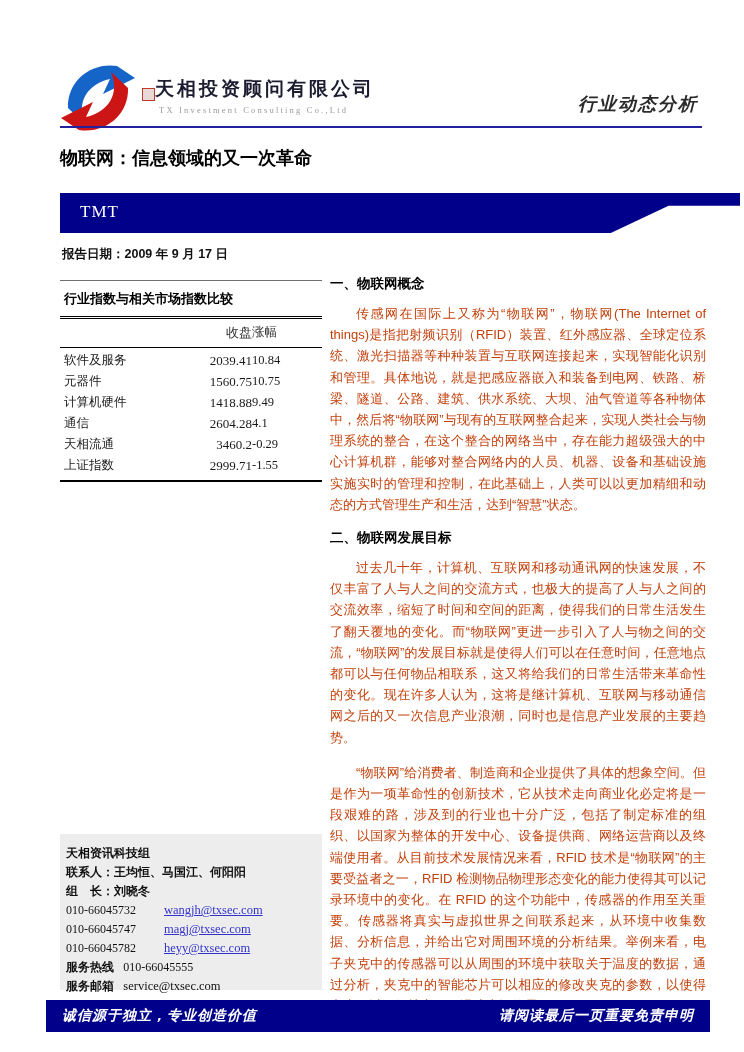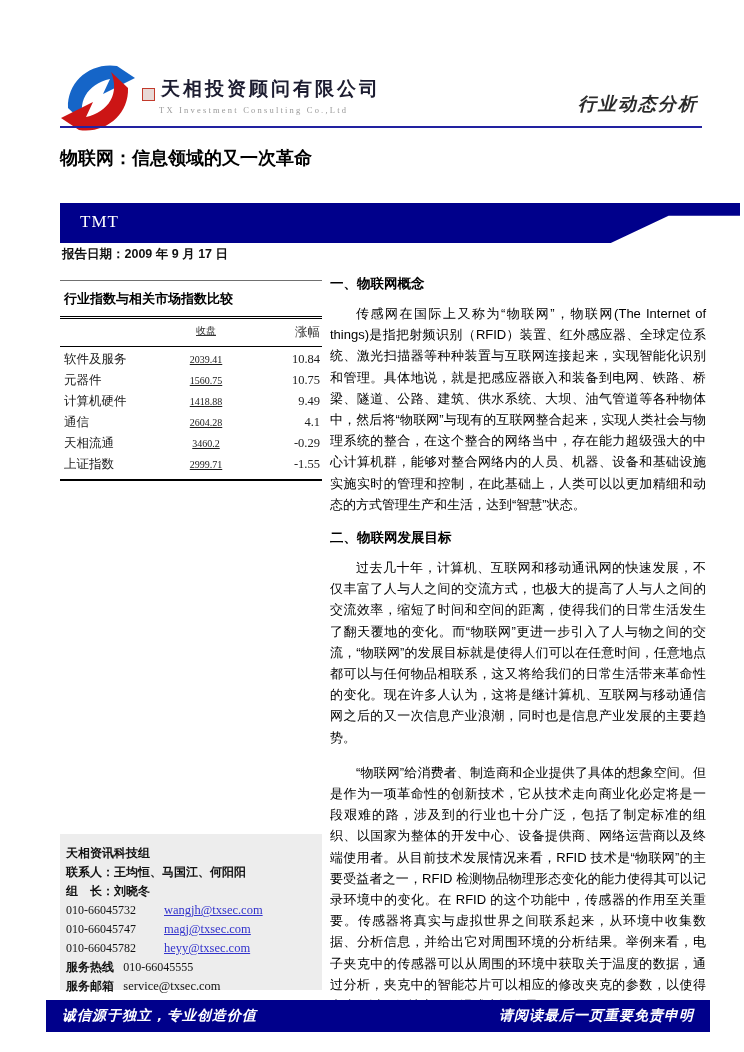--- a/index.html
+++ b/index.html
@@ -5,61 +5,61 @@
   html,body{margin:0;padding:0;background:#fff;}
   .page{
     position:relative;width:744px;height:1052px;background:#ffffff;
     font-family:"Liberation Sans","DejaVu Sans",sans-serif;color:#1a1a1a;overflow:hidden;
   }
   
   .logo{position:absolute;left:60px;top:60px;width:76px;height:76px;}
   .brand{position:absolute;left:142px;top:76px;}
   .brand-cn{font-family:"Liberation Serif","DejaVu Serif",serif;font-weight:bold;
     font-size:19px;letter-spacing:3px;color:#1c1c30;}
-  .brand-row{display:flex;align-items:flex-end;gap:6px;}
+  .brand-row{display:flex;align-items:flex-end;gap:0;}
   .seal{width:11px;height:11px;border:1px solid #c23a2b;background:#e8d9d6;
     display:inline-block;margin-bottom:1px;}
   .brand-en{font-family:"Liberation Serif","DejaVu Serif",serif;font-size:8.5px;
     letter-spacing:2.2px;color:#9a9a9a;margin-top:3px;padding-left:17px;}
   .doc-type{position:absolute;right:46px;top:92px;
     font-family:"Liberation Serif","DejaVu Serif",serif;font-style:italic;font-weight:bold;
     font-size:18px;color:#2b2b2b;letter-spacing:2px;}
   .header-rule{position:absolute;left:60px;top:126px;width:642px;height:2px;background:#2222a0;}
   
   .report-title{position:absolute;left:60px;top:146px;font-size:18px;font-weight:bold;color:#000;text-align:right;}
-  .banner{position:absolute;left:60px;top:203px;width:680px;height:40px;background:#00008B;
+  .banner{position:absolute;left:60px;top:193px;width:680px;height:40px;background:#00008B;
     clip-path:polygon(0 0,100% 0,100% 32%,89.5% 32%,81% 100%,0 100%);}
   .banner-label{position:absolute;left:20px;top:9px;color:#fff;
     font-family:"Liberation Serif","DejaVu Serif",serif;font-size:17px;letter-spacing:1px;}
   .report-date{position:absolute;left:62px;top:246px;font-size:12.5px;font-weight:bold;color:#111;}
   
   .idx-table{position:absolute;left:60px;top:280px;width:262px;font-size:12.5px;}
   .idx-title{border-top:1px solid #707070;padding:9px 2px 8px 4px;font-weight:bold;font-size:13px;color:#000;}
   .idx-head{display:flex;border-top:3px double #000;border-bottom:1px solid #000;
     padding:5px 2px 5px 4px;color:#333;}
   .idx-body{border-bottom:2.5px solid #000;padding:2px 0 4px;}
   .idx-row{display:flex;padding:3px 2px 3px 4px;line-height:15px;}
   .c-name{width:96px;text-align:left;}
-  .c-close{width:92px;text-align:center;font-family:"Liberation Serif","DejaVu Serif",serif;font-size:10px;text-decoration:underline;}
-  .c-chg{flex:1;text-align:right;font-family:"Liberation Serif","DejaVu Serif",serif;font-size:12.5px;}
+  .c-close{width:92px;text-align:right;font-family:"Liberation Serif","DejaVu Serif",serif;font-size:13px;}
+  .c-chg{flex:1;text-align:left;font-family:"Liberation Serif","DejaVu Serif",serif;font-size:12.5px;}
   .idx-head .c-close,.idx-head .c-chg{font-family:"Liberation Sans","DejaVu Sans",sans-serif;}
   
   .contact{position:absolute;left:60px;top:834px;width:262px;height:156px;background:#ededed;
     padding:10px 0 0 6px;box-sizing:border-box;font-size:12px;line-height:19px;color:#111;}
   .contact .row{white-space:nowrap;}
   .bold-cn{font-weight:bold;}
   .num{font-family:"Liberation Serif","DejaVu Serif",serif;font-size:12px;}
   .mail{font-family:"Liberation Serif","DejaVu Serif",serif;font-size:12.5px;
     color:#3333cc;text-decoration:underline;margin-left:28px;cursor:pointer;}
   .plain-mail{font-family:"Liberation Serif","DejaVu Serif",serif;font-size:12.5px;margin-left:6px;}
   
   .main-col{position:absolute;left:330px;top:275px;width:376px;}
   .sec-h{font-size:13.5px;font-weight:bold;color:#000;margin:0 0 10px 0;}
   .sec-p{font-size:13px;line-height:21.2px;text-align:justify;text-indent:2em;
-    margin:0 0 14px 0;color:#000000;}
+    margin:0 0 14px 0;color:#c2410c;}
   
   .footer-bar{position:absolute;left:46px;top:1000px;width:664px;height:32px;background:#00008B;
     display:flex;align-items:center;justify-content:space-between;padding:0 16px;box-sizing:border-box;}
   .footer-txt{color:#fff;font-family:"Liberation Serif","DejaVu Serif",serif;
     font-style:italic;font-weight:bold;font-size:14px;letter-spacing:1px;}
 </style>
 </head>
 <body>
 
 <div class="page">

